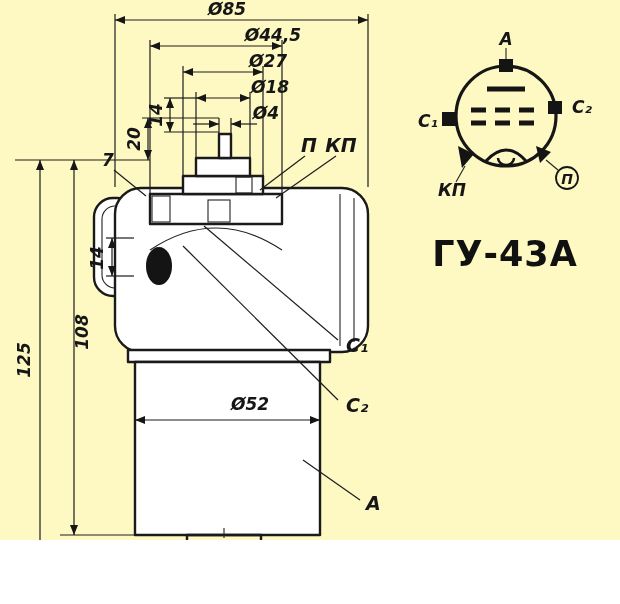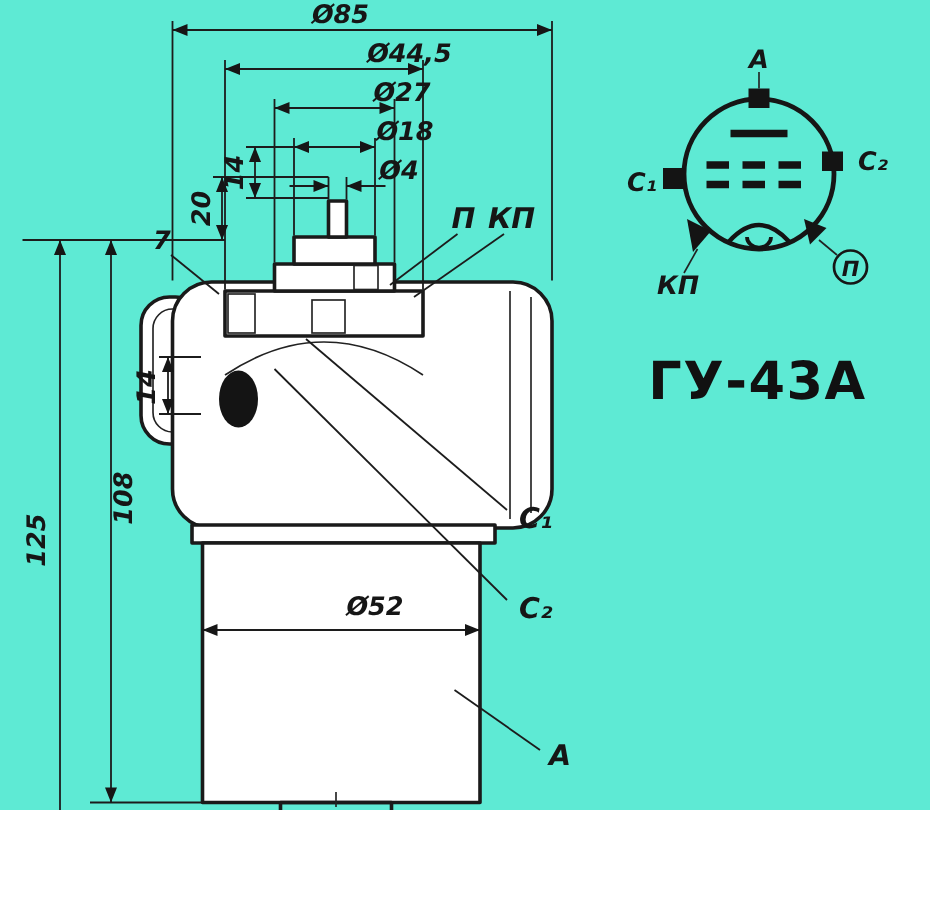--- a/index.html
+++ b/index.html
@@ -1,16 +1,16 @@
 <!DOCTYPE html>
 <html><head>
 <meta charset="utf-8">
 <style>
   html,body{margin:0;padding:0;background:#ffffff;}
-  #stage{position:relative;width:620px;height:540px;background:#5eead4;overflow:hidden;
+  #stage{position:relative;width:620px;height:540px;background:#fef9c3;overflow:hidden;
          font-family:"DejaVu Sans",sans-serif;}
   svg{display:block;}
   .thick{stroke:#1a1a1a;stroke-width:2.4;fill:none;stroke-linejoin:round;}
   .thick-f{stroke:#1a1a1a;stroke-width:2.4;fill:#ffffff;stroke-linejoin:round;}
   .thin{stroke:#222222;stroke-width:1.1;fill:none;}
   .dimline{stroke:#1c1c1c;stroke-width:1.2;fill:none;}
   .dark{fill:#141414;stroke:none;}
   .dim-text{font:italic bold 17px "DejaVu Sans",sans-serif;fill:#161616;}
   .lead-text{font:italic bold 19px "DejaVu Sans",sans-serif;fill:#161616;}
   .pin-text{font:italic bold 17px "DejaVu Sans",sans-serif;fill:#161616;}

